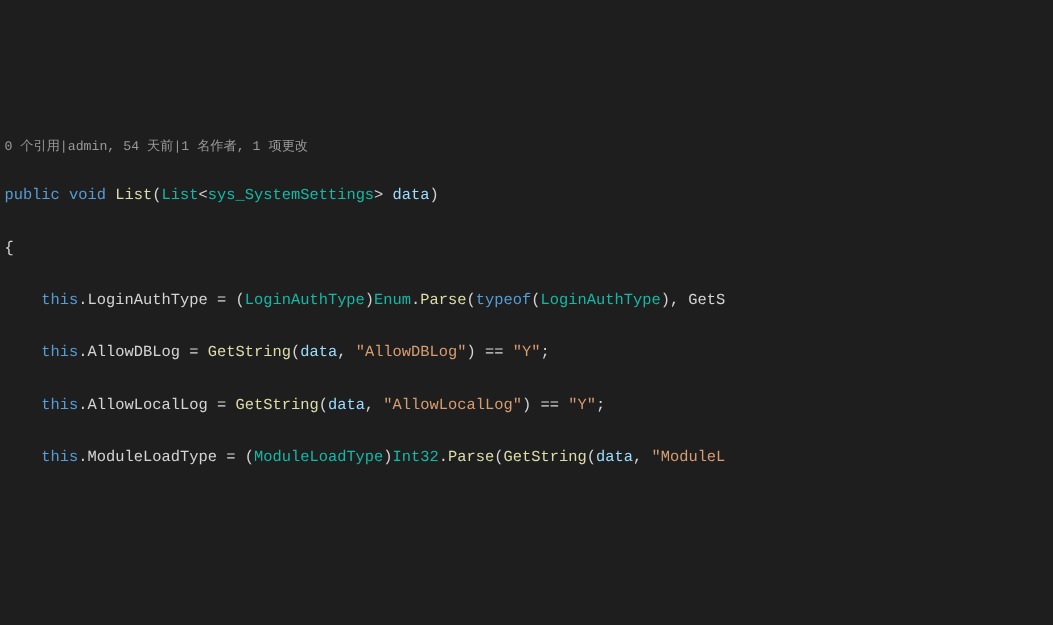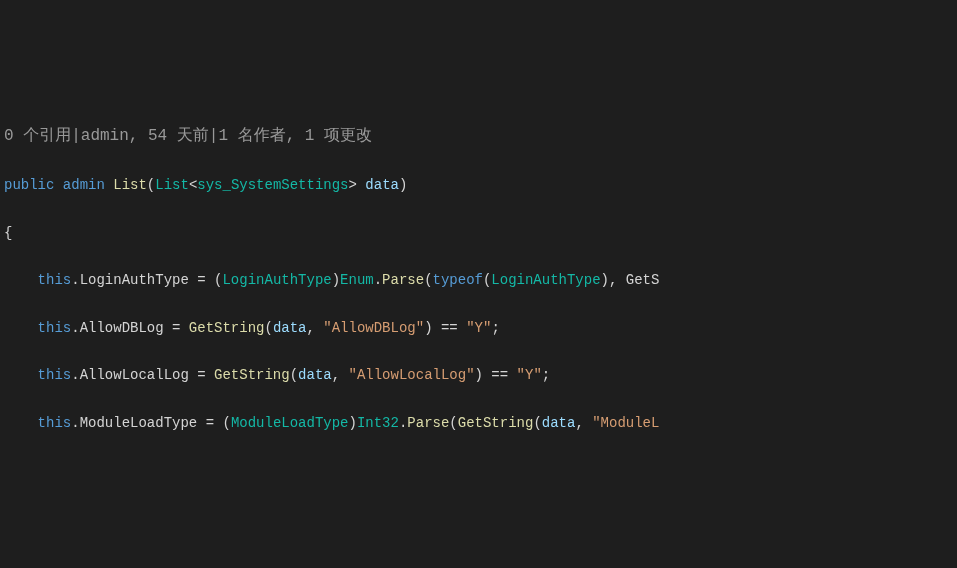--- a/index.html
+++ b/index.html
@@ -13,37 +13,37 @@
     height: 568px;
     overflow: hidden;
     white-space: pre;
   }
   .code-container {
     padding: 4px 0 4px 4px;
     position: relative;
   }
   .line { display: block; }
   .comment { color: #6a9955; }
-  .codelens { color: #999999; font-size: 16px; }
+  .codelens { color: #999999; font-size: 12px; }
   .keyword { color: #569cd6; }
   .type { color: #14b8a6; }
   .method { color: #dcdcaa; }
   .param { color: #9cdcfe; }
   .string { color: #d69d72; }
   .punct { color: #d4d4d4; }
   .prop { color: #d4d4d4; }
 </style>
 </head>
 <body>
 
 
 
 <div class="code-container">
 <span class="line codelens">0 个引用|admin, 54 天前|1 名作者, 1 项更改</span>
-<span class="line"><span class="keyword">public</span> <span class="keyword">admin</span> <span class="method">List</span><span class="punct">(</span><span class="type">List</span><span class="punct">&lt;</span><span class="type">sys_SystemSettings</span><span class="punct">&gt;</span> <span class="param">data</span><span class="punct">)</span></span>
+<span class="line"><span class="keyword">public</span> <span class="keyword">void</span> <span class="method">List</span><span class="punct">(</span><span class="type">List</span><span class="punct">&lt;</span><span class="type">sys_SystemSettings</span><span class="punct">&gt;</span> <span class="param">data</span><span class="punct">)</span></span>
 <span class="line"><span class="punct">{</span></span>
 <span class="line">    <span class="keyword">this</span><span class="punct">.</span><span class="prop">LoginAuthType</span> <span class="punct">= (</span><span class="type">LoginAuthType</span><span class="punct">)</span><span class="type">Enum</span><span class="punct">.</span><span class="method">Parse</span><span class="punct">(</span><span class="keyword">typeof</span><span class="punct">(</span><span class="type">LoginAuthType</span><span class="punct">)</span><span class="punct">, GetS</span></span>
 <span class="line">    <span class="keyword">this</span><span class="punct">.</span><span class="prop">AllowDBLog</span> <span class="punct">=</span> <span class="method">GetString</span><span class="punct">(</span><span class="param">data</span><span class="punct">,</span> <span class="string">"AllowDBLog"</span><span class="punct">)</span> <span class="punct">==</span> <span class="string">"Y"</span><span class="punct">;</span></span>
 <span class="line">    <span class="keyword">this</span><span class="punct">.</span><span class="prop">AllowLocalLog</span> <span class="punct">=</span> <span class="method">GetString</span><span class="punct">(</span><span class="param">data</span><span class="punct">,</span> <span class="string">"AllowLocalLog"</span><span class="punct">)</span> <span class="punct">==</span> <span class="string">"Y"</span><span class="punct">;</span></span>
 <span class="line">    <span class="keyword">this</span><span class="punct">.</span><span class="prop">ModuleLoadType</span> <span class="punct">= (</span><span class="type">ModuleLoadType</span><span class="punct">)</span><span class="type">Int32</span><span class="punct">.</span><span class="method">Parse</span><span class="punct">(</span><span class="method">GetString</span><span class="punct">(</span><span class="param">data</span><span class="punct">,</span> <span class="string">"ModuleL</span></span>
 
 
 
 
 

